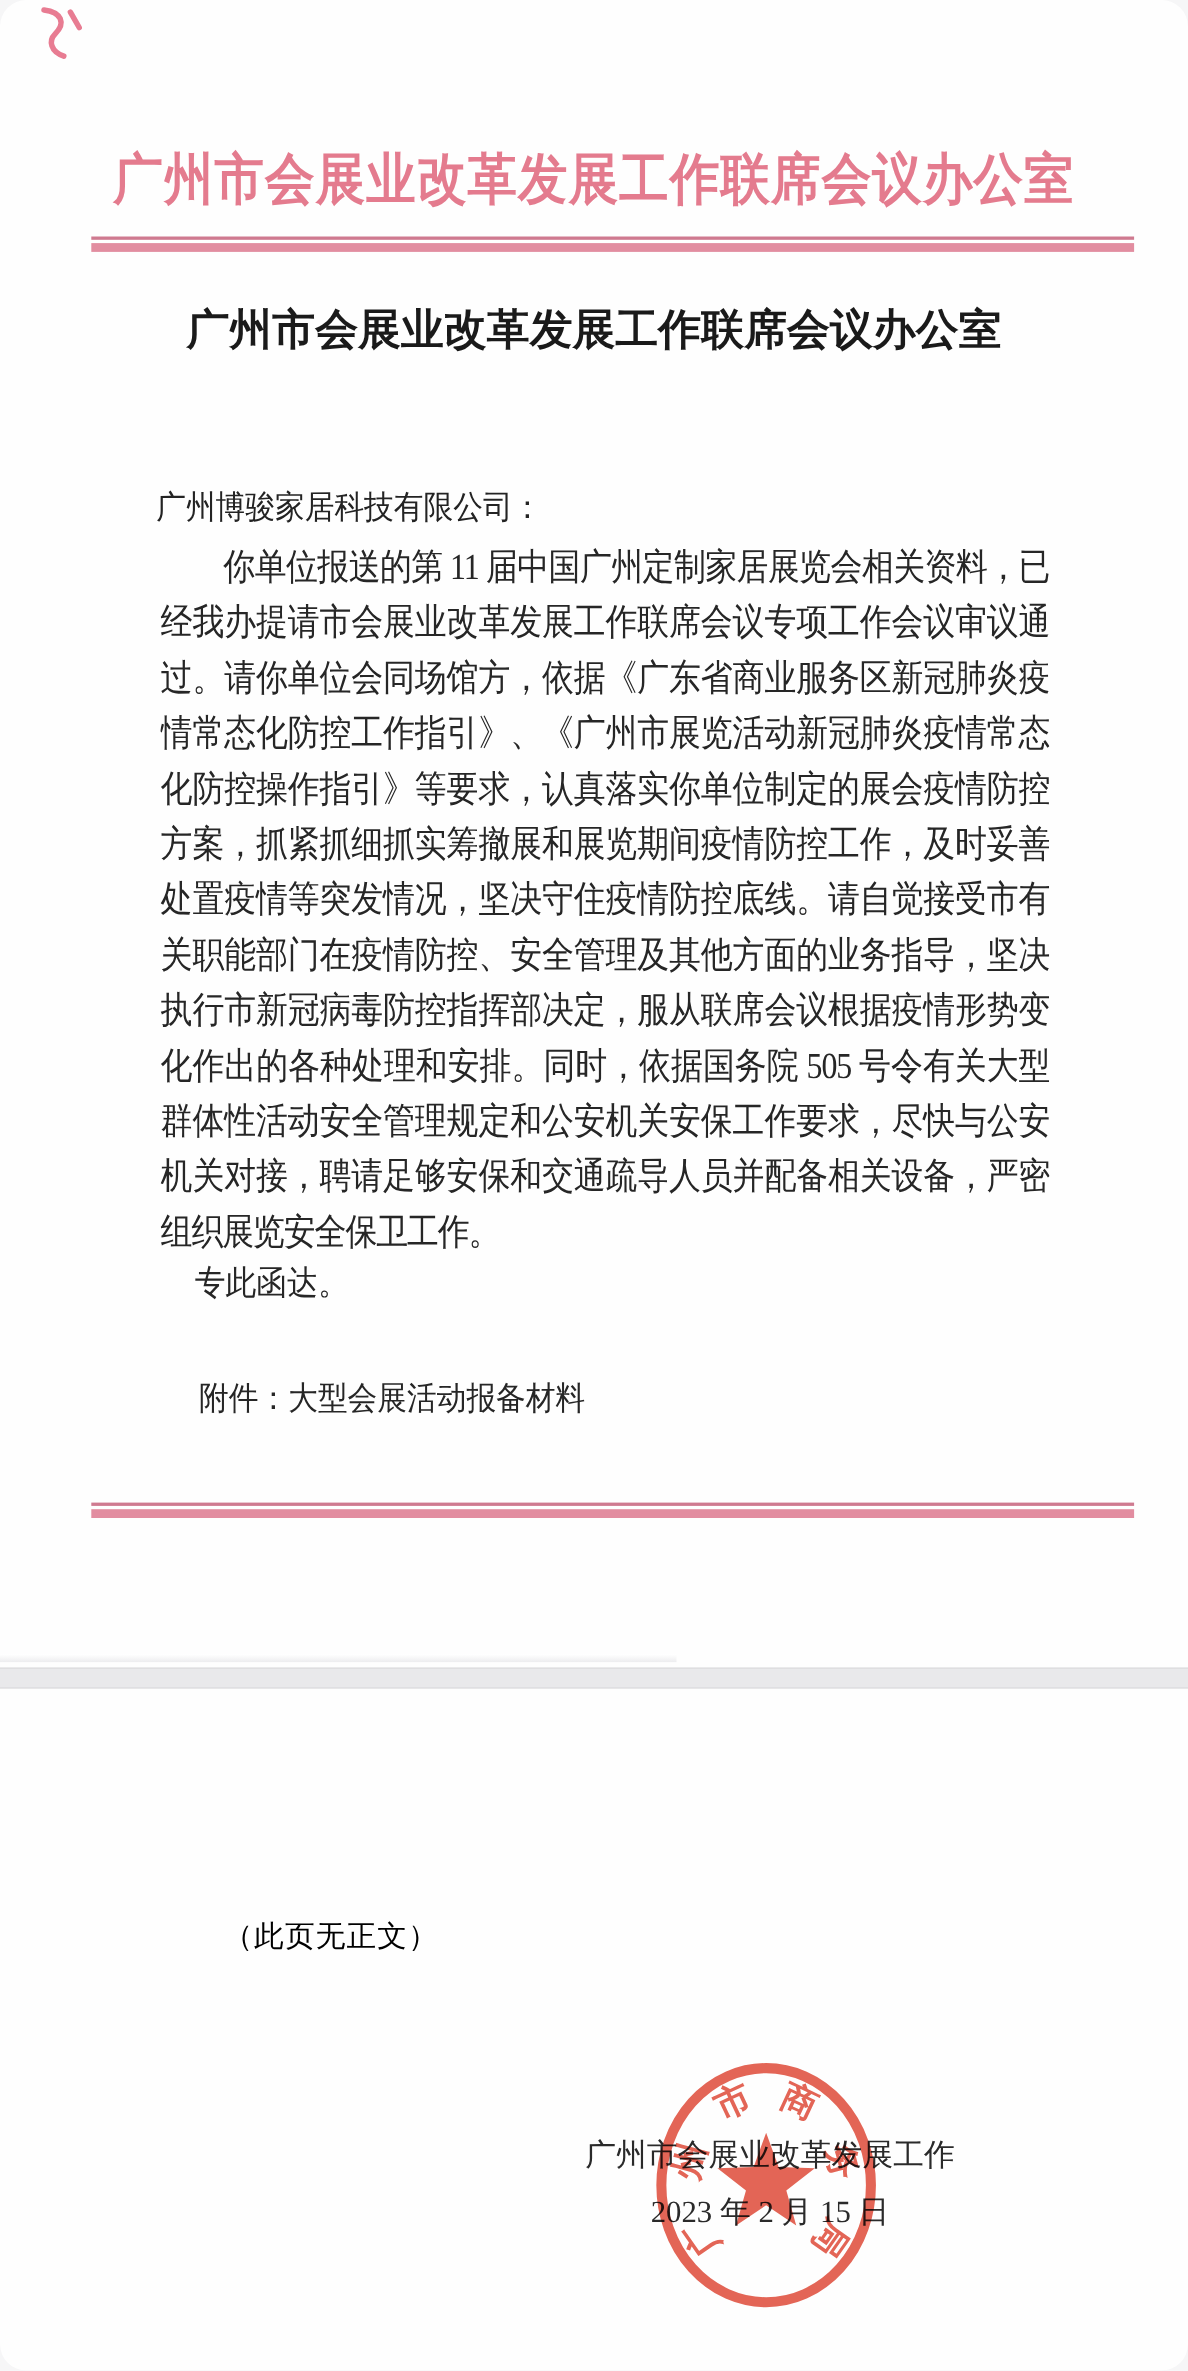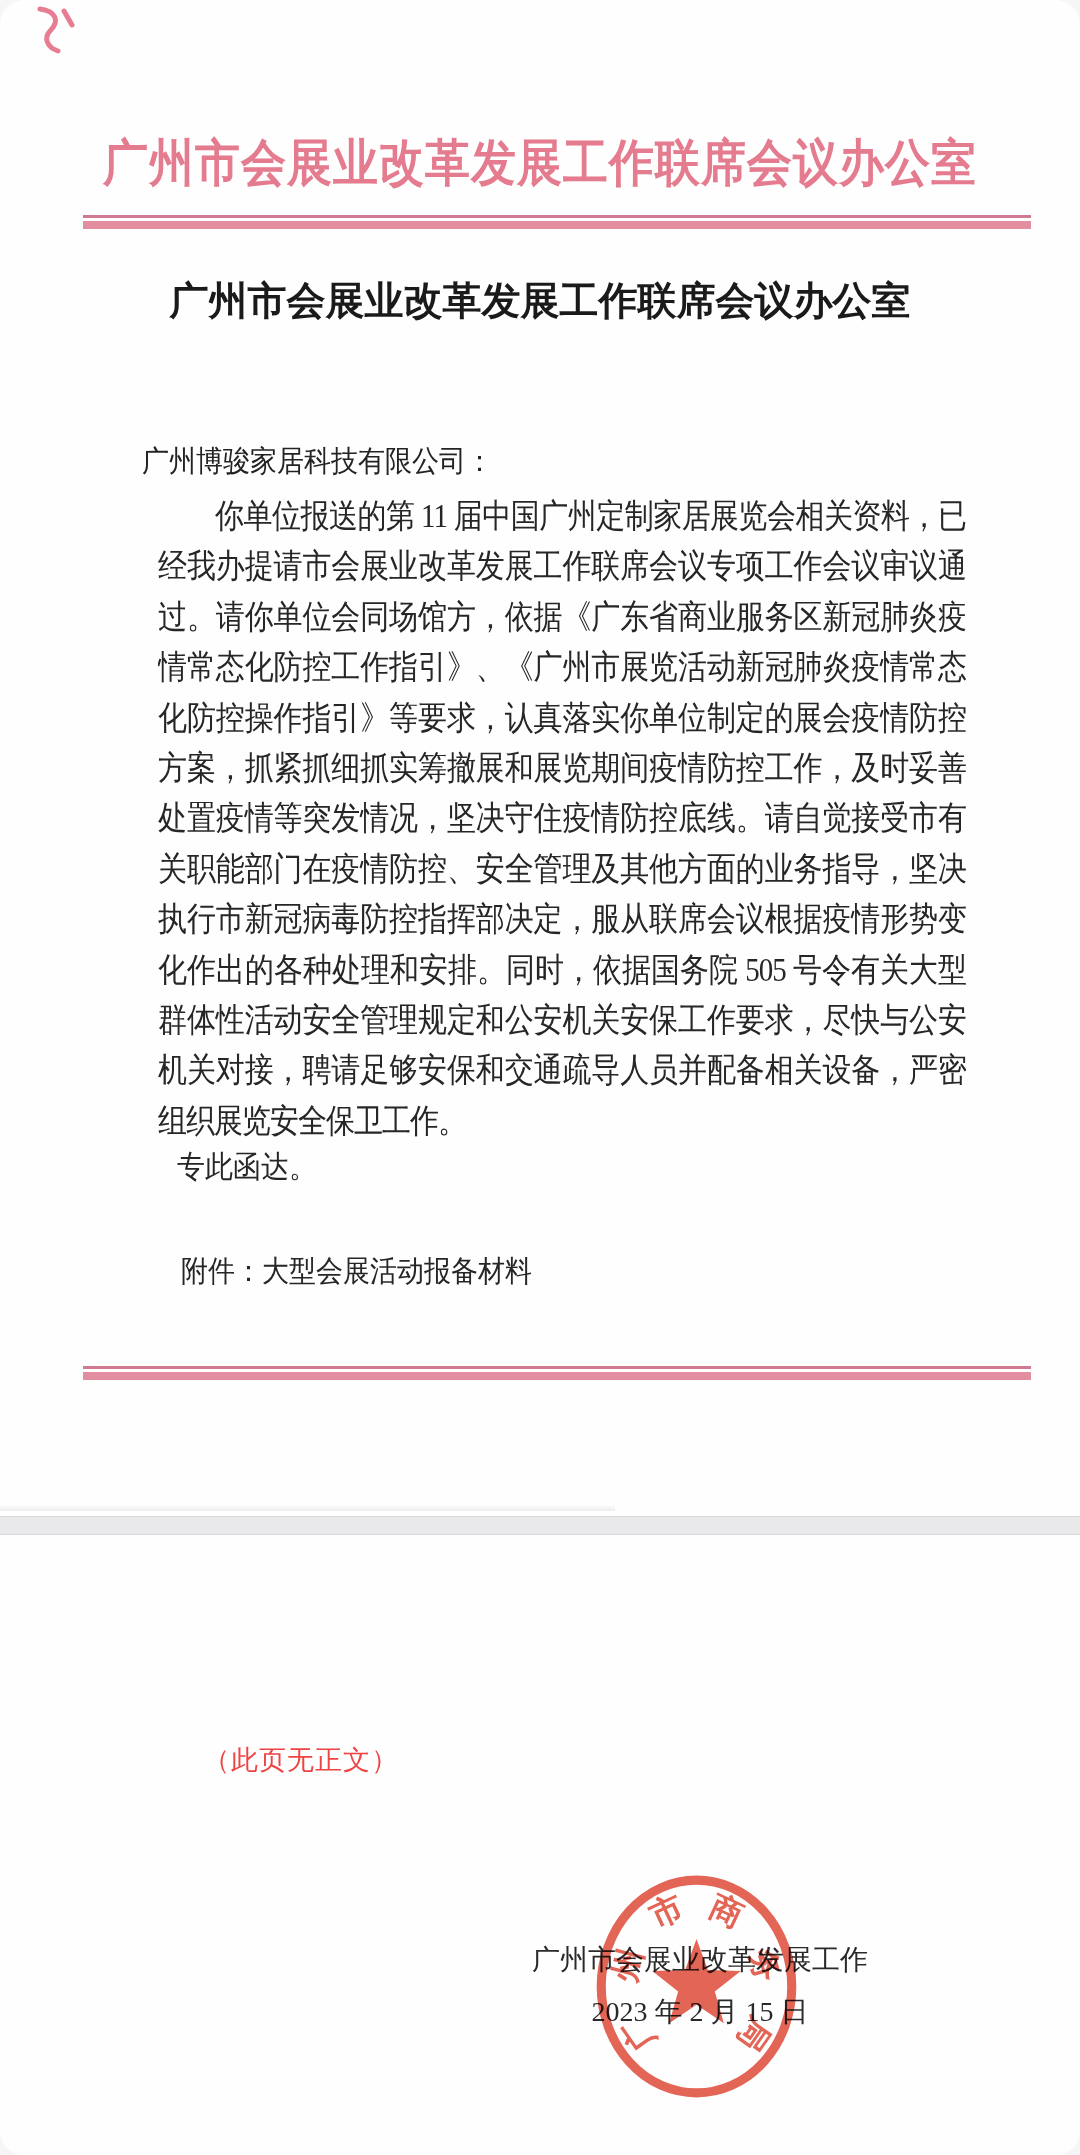--- a/index.html
+++ b/index.html
@@ -19,36 +19,36 @@
   .rule-bottom{top:1366px;}
   .rule .thin{height:3px;background:#cf7a90;margin-bottom:3px;}
   .rule .thick{height:8px;background:#e28da0;}
   
   .doc-title{
     position:absolute;top:274px;left:0;width:100%;text-align:center;
     font-weight:700;color:#1a1a1a;font-size:39px;line-height:53px;white-space:nowrap;
   }
   
   .salutation{position:absolute;top:441px;left:142px;font-size:27px;transform:scaleY(1.1);transform-origin:left top;}
-  .body-lines{position:absolute;top:491px;left:158px;width:808px;}
+  .body-lines{position:absolute;top:491px;left:146px;width:808px;}
   .body-line{
     height:50.4px;line-height:50.4px;font-size:29px;letter-spacing:-1px;
     text-align:justify;text-align-last:justify;overflow:hidden;
     transform:scaleY(1.15);transform-origin:center center;color:#262626;
   }
   .body-line.indent{text-indent:57px;}
   .body-line.last{text-align-last:left;}
   .closing{position:absolute;top:1146px;left:177px;font-size:28px;color:#262626;transform:scaleY(1.1);transform-origin:left top;}
   .attachment{position:absolute;top:1251px;left:181px;font-size:27px;color:#262626;transform:scaleY(1.1);transform-origin:left top;}
   
   .faint-line{position:absolute;top:1504px;left:0;width:615px;height:7px;background:linear-gradient(#ffffff,#ededef);}
   .page-sep{position:absolute;top:1516px;left:0;width:1080px;height:17px;background:#e9e9eb;
     border-top:1px solid #d9d9dc;border-bottom:1px solid #d9d9dc;box-sizing:content-box;}
   
-  .no-text-note{position:absolute;top:1742px;left:203px;font-size:27px;color:#ef4444;letter-spacing:1px;}
+  .no-text-note{position:absolute;top:1742px;left:203px;font-size:27px;color:#000000;letter-spacing:1px;}
   .signature{position:absolute;top:1934px;left:480px;width:440px;text-align:center;font-size:28px;color:#2a2a2a;}
   .signature .sig-line{height:52px;line-height:52px;white-space:nowrap;}
   
   .seal{position:absolute;left:594px;top:1872px;width:206px;height:228px;mix-blend-mode:multiply;opacity:.85;}
   
   .corner-mark{position:absolute;top:3px;left:30px;width:48px;height:58px;opacity:.75;}
 </style>
 </head>
 <body>
 

